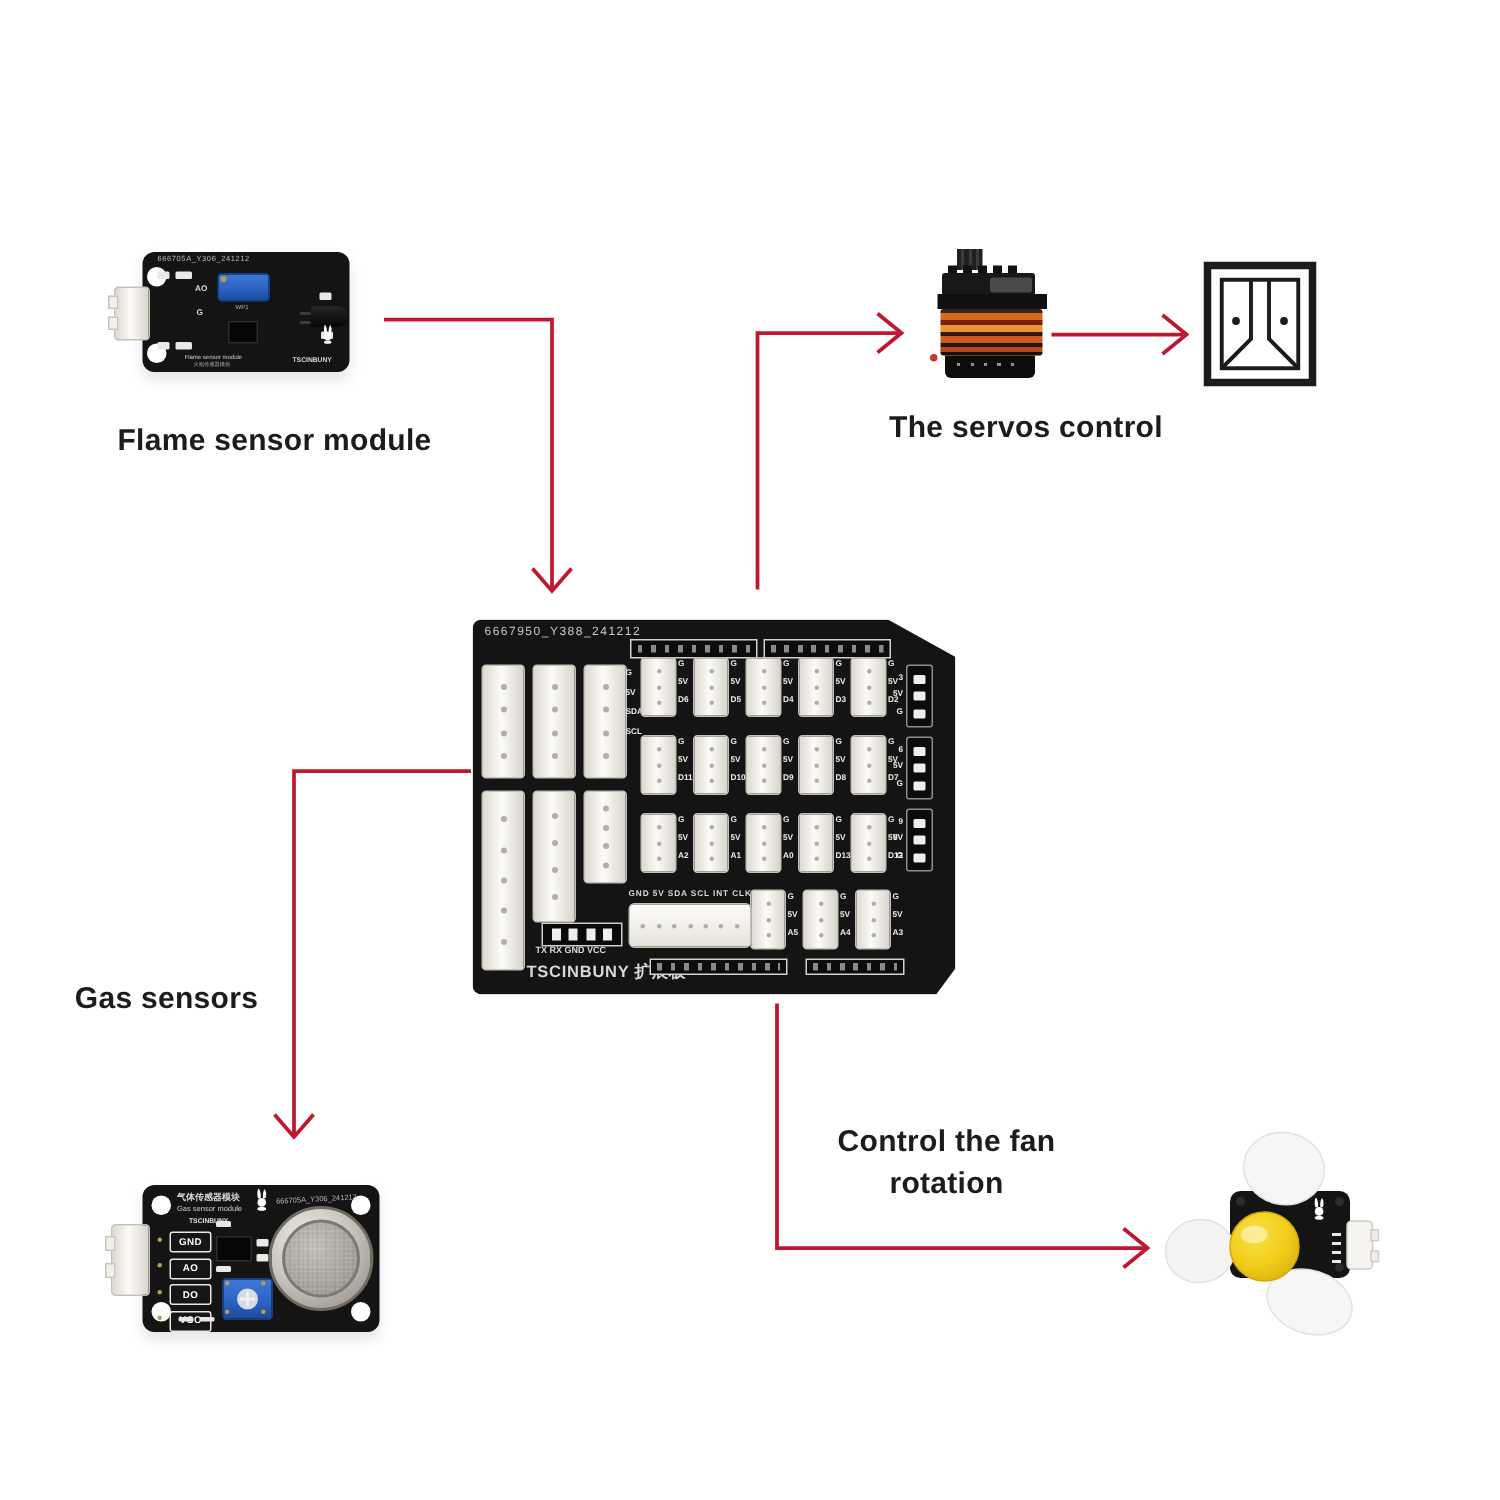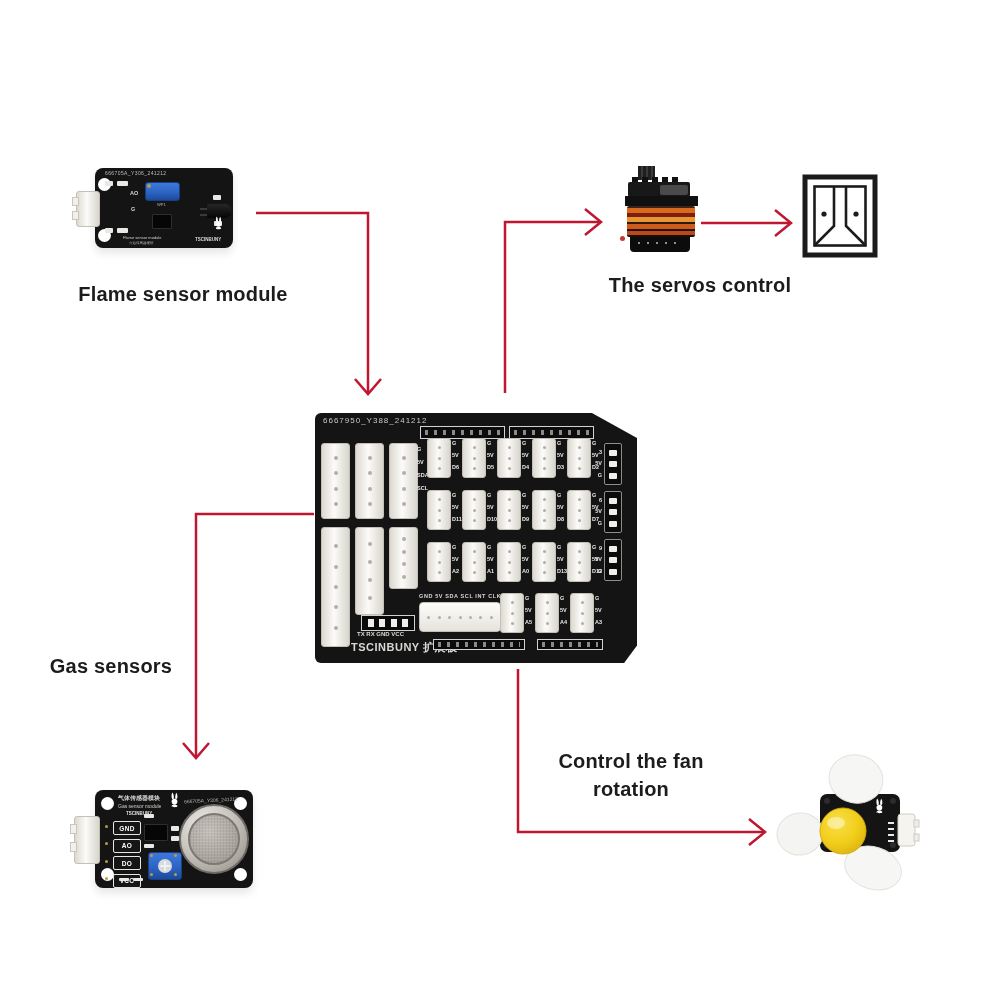--- a/index.html
+++ b/index.html
@@ -115,21 +115,21 @@
     </g>
     <g>
       <polyline points="518,669 518,832 763,832"></polyline>
         <polyline points="749,819 765,832 749,845"></polyline>
     </g>
   </svg>
 
   <div class="caption" style="left:38px;top:280px;width:290px">
     <span>Flame sensor module</span>
   </div>
-  <div class="caption" style="left:568px;top:271px;width:264px">
+  <div class="caption" style="left:552px;top:271px;width:264px">
     <div>The servos control</div>
   </div>
   <div class="caption" style="left:526px;top:747px;width:210px">
     <div>Control the fan</div>
     <div>rotation</div>
   </div>
   <div class="caption" style="left:36px;top:652px;width:150px">
     <span>Gas sensors</span>
   </div>
 

